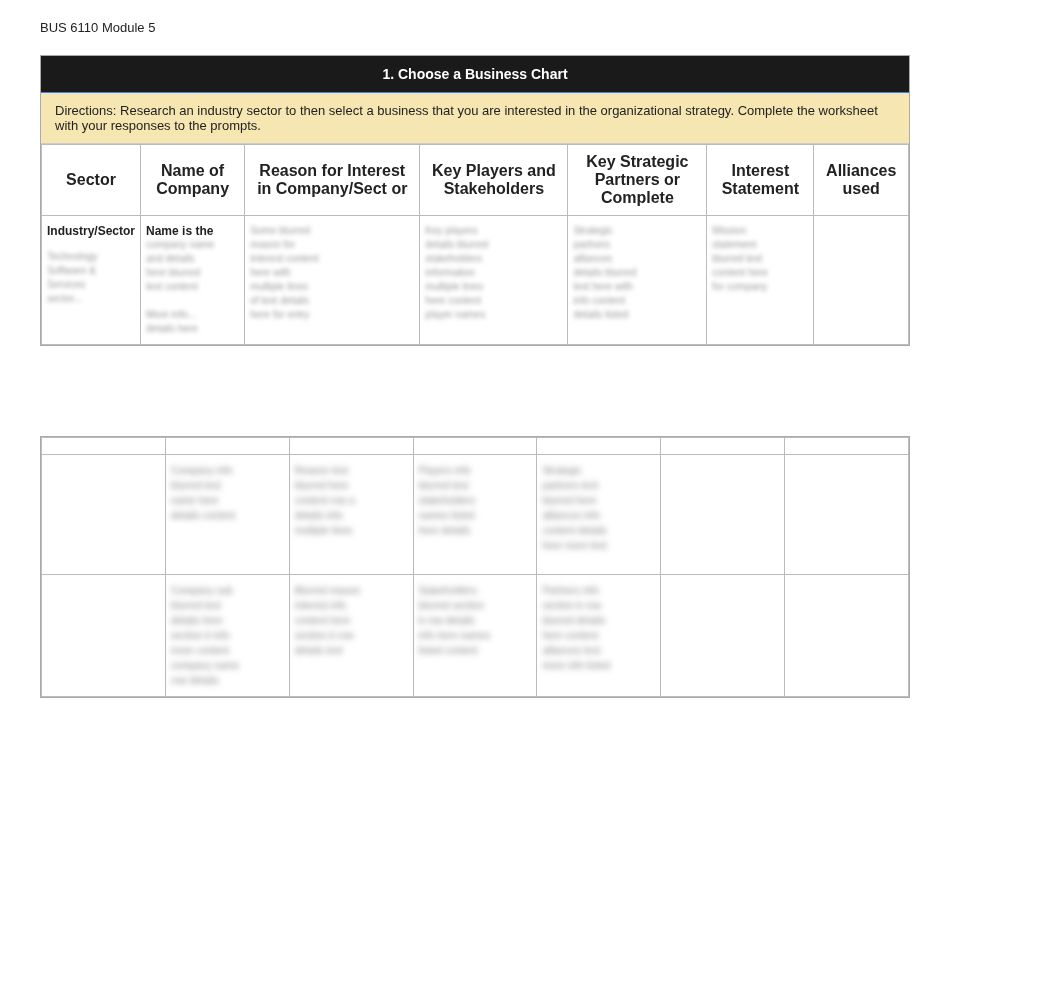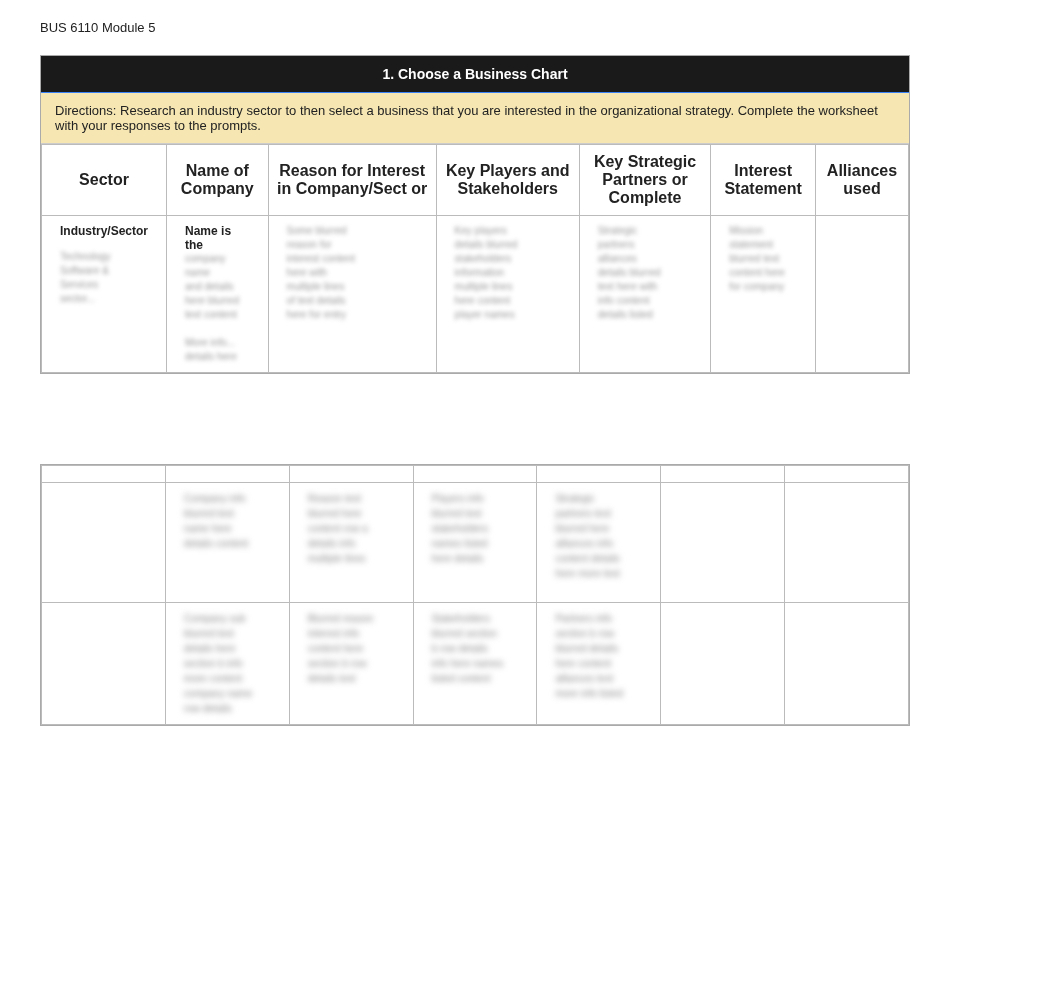--- a/index.html
+++ b/index.html
@@ -52,21 +52,21 @@
       border: 1px solid #bbb;
       padding: 8px 6px;
       text-align: center;
       vertical-align: middle;
       font-weight: bold;
       font-size: 16px;
       background: #fff;
     }
     tbody td {
       border: 1px solid #bbb;
-      padding: 8px 18px;
+      padding: 8px 5px;
       vertical-align: top;
       font-size: 11px;
       color: #333;
       min-height: 100px;
       height: 120px;
     }
     .cell-label {
       font-weight: bold;
       font-size: 12px;
       color: #222;

